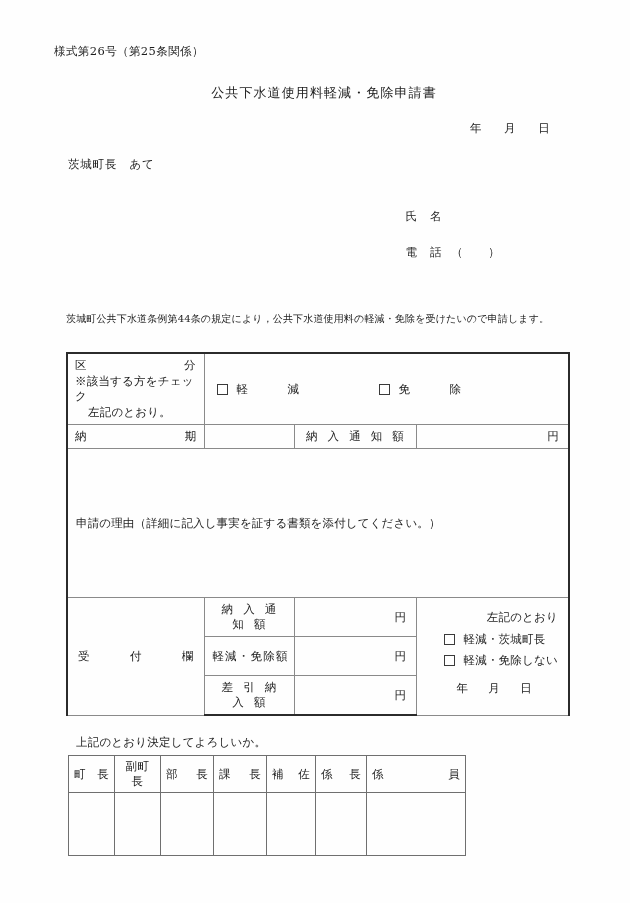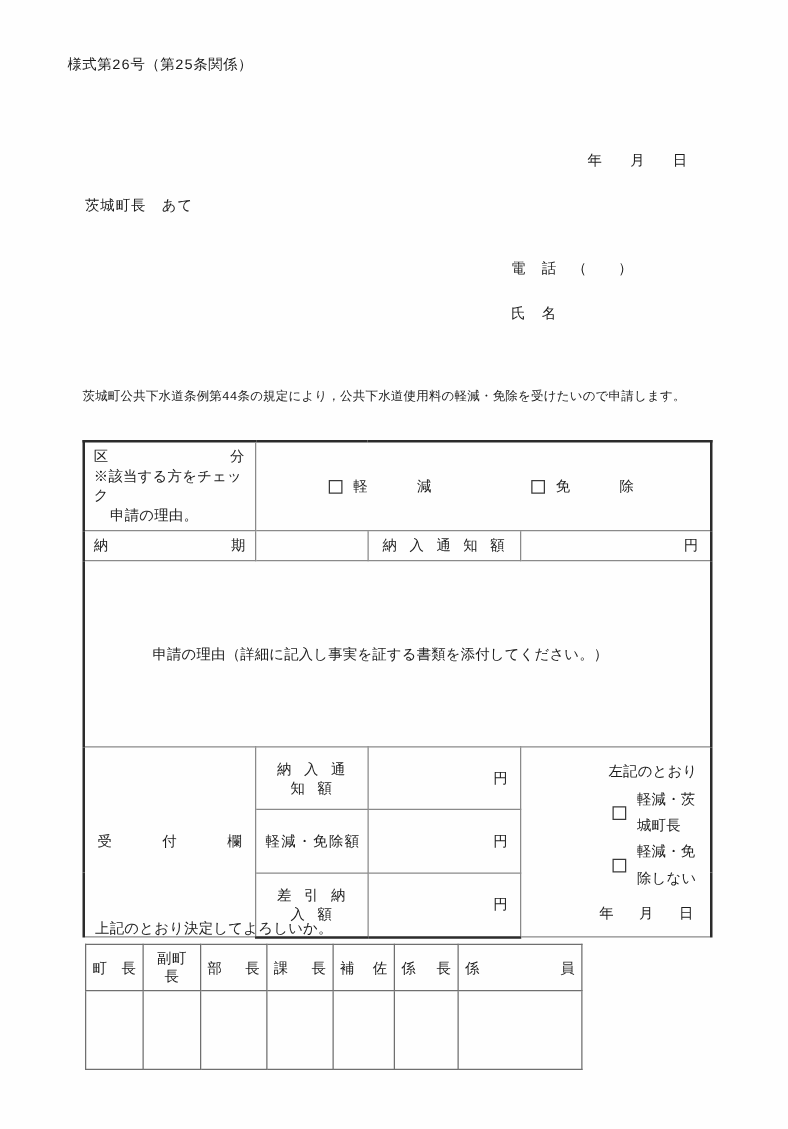--- a/index.html
+++ b/index.html
@@ -16,21 +16,21 @@
     color: #1c1c1c;
     overflow: hidden;
   }
   .page {
     position: absolute;
     inset: 0;
     background: #fefefe;
   }
 
   
-  .abs { position: absolute; font-family: Liberation Mono, monospace; }
+  .abs { position: absolute; }
   .nowrap { white-space: nowrap; }
 
   .form-code {
     left: 54px;
     top: 44px;
     font-size: 11.5px;
     letter-spacing: 0.4px;
   }
 
   .doc-title {
@@ -88,21 +88,21 @@
     border-collapse: collapse;
     font-size: 11.5px;
     table-layout: fixed;
   }
   .main-table td {
     border: 1px solid #8a8a8a;
     padding: 0;
     vertical-align: middle;
   }
   .main-table .outer-l { border-left: 2px solid #2b2b2b; }
-  .main-table .outer-r { border-right: 2px solid #2b2b2b; padding-left: 46px; }
+  .main-table .outer-r { border-right: 2px solid #2b2b2b; }
   .main-table .outer-t { border-top: 2px solid #2b2b2b; }
   .main-table .outer-b { border-bottom: 2px solid #2b2b2b; }
 
   .cell-pad { padding: 4px 7px; }
 
   
   .kubun-label {
     line-height: 15.5px;
     letter-spacing: 0.2px;
   }
@@ -216,36 +216,37 @@
   .appr-head.tight { justify-content: center; letter-spacing: 0.5px; text-align: center; }
   .appr-body { height: 62px; }
 </style>
 </head>
 <body>
 
 <div class="page">
 
   <div class="abs form-code nowrap">様式第26号（第25条関係）</div>
 
+  <div class="abs doc-title nowrap">公共下水道使用料軽減・免除申請書</div>
 
   <div class="abs date-line nowrap">
     <span>年</span><span class="sp"></span><span>月</span><span class="sp"></span><span>日</span>
   </div>
 
   <div class="abs addressee nowrap">茨城町長　あて</div>
 
   <div class="abs applicant">
+    <div class="nowrap">
+      <span class="lbl-indent"></span>
+      <span>氏　名</span>
+    </div>
     <div class="nowrap">
       <span class="lbl-indent"></span>
       <span>電　話</span>
       <span class="phone-paren">（　　）</span>
-    </div>
-    <div class="nowrap">
-      <span class="lbl-indent"></span>
-      <span>氏　名</span>
     </div>
   </div>
 
   <div class="abs body-text"><span class="indent"></span><span>茨城町公共下水道条例第44条の規定により，公共下水道使用料の軽減・免除を受けたいので申請します。</span></div>
 
   <table class="main-table">
     <colgroup>
       <col style="width:137px">
       <col style="width:90px">
       <col style="width:122px">
@@ -254,21 +255,21 @@
 
     <tbody>
         <tr>
       <td class="outer-l outer-t">
         <div class="cell-pad kubun-label">
           <div class="kubun-row1">
             <span>区</span>
             <span>分</span>
           </div>
           <div>※該当する方をチェック</div>
-          <div class="kubun-row3">申請の理由。</div>
+          <div class="kubun-row3">左記のとおり。</div>
         </div>
       </td>
       <td class="outer-t outer-r" colspan="3">
         <div class="cell-pad checkline" style="padding-top:18px;padding-bottom:18px;padding-left:12px">
           <span class="cbx"></span>
           <span class="spread2">軽　　減</span>
           <span class="gap-wide"></span>
           <span class="cbx"></span>
           <span class="spread2">免　　除</span>
         </div>

